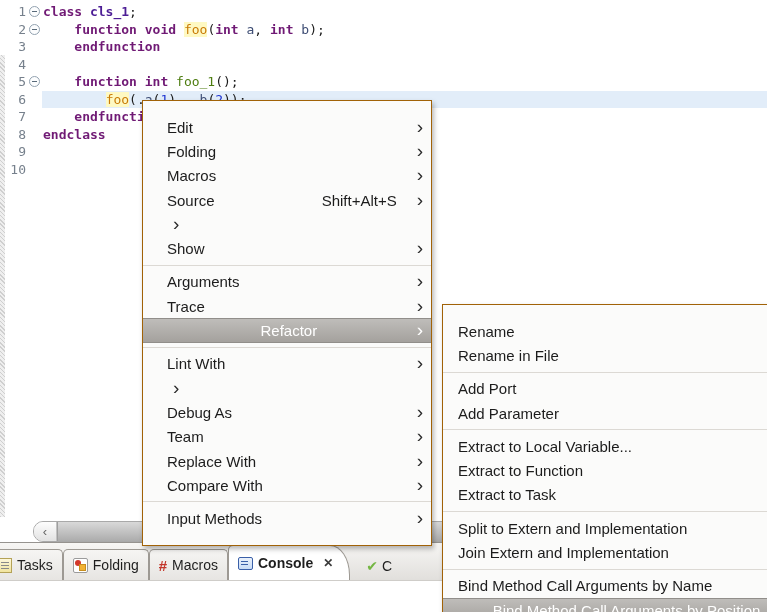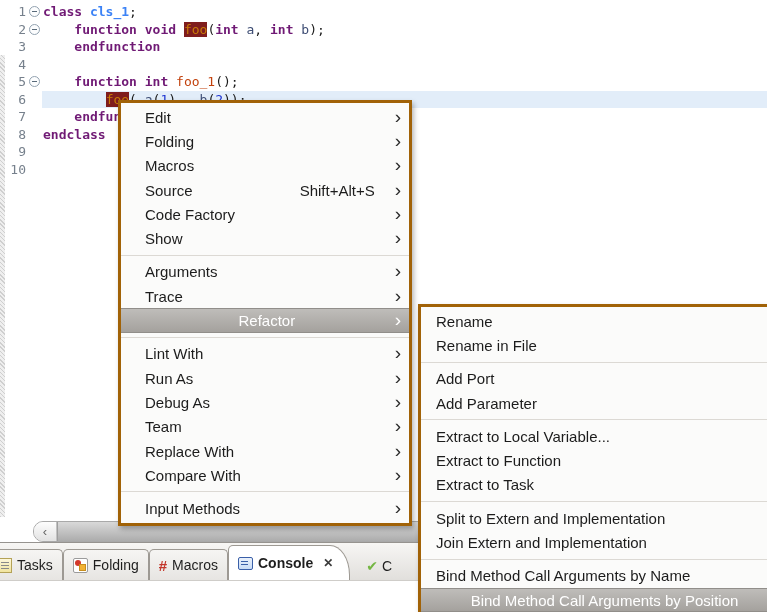--- a/index.html
+++ b/index.html
@@ -13,23 +13,23 @@
   #current-line{position:absolute;left:42px;top:90.5px;right:0;height:17.5px;background:#E2EDF9;}
   #gutter{position:absolute;left:0;top:3px;width:42px;}
   .gut-row{height:17.5px;display:flex;align-items:center;}
   .lnum{width:26px;text-align:right;font:13px/17.5px "DejaVu Sans Mono",monospace;color:#76808C;}
   .fold-cell{width:16px;display:flex;justify-content:center;align-items:center;}
   .fold-dot{width:9px;height:9px;border:1px solid #93A2B0;border-radius:50%;position:relative;background:#fcfdfe;}
   .fold-dot::after{content:"";position:absolute;left:2px;top:4px;width:5px;height:1px;background:#5A6B7A;}
   #code{position:absolute;left:42px;top:3px;right:0;}
   .code-line{height:17.5px;white-space:pre;font:13px/17.5px "DejaVu Sans Mono",monospace;padding-left:1px;}
   .kw{color:#701a75;font-weight:bold;}
-  .ty{color:#3b82f6;font-weight:bold;}
-  .fn{color:#c2410c;}
-  .fnh{color:#C97B07;background:#7f1d1d;}
+  .ty{color:#4c1d95;font-weight:bold;}
+  .fn{color:#4d7c0f;}
+  .fnh{color:#C97B07;background:#fef9c3;}
   .vr{color:#3F4E75;}
   .nm{color:#2036D2;}
   .pl{color:#1a1a1a;}
 
   
   #hscroll{position:absolute;left:33px;top:521px;width:734px;height:19px;border:1px solid #A9A9A9;
     border-radius:10px;background:#F2F2F2;overflow:hidden;display:flex;}
   #hscroll .sbtn{width:22px;height:100%;background:linear-gradient(#FDFDFD,#E2E2E2);
     border-right:1px solid #C2C2C2;display:flex;align-items:center;justify-content:center;
     color:#666;font-size:13px;}
@@ -57,22 +57,22 @@
     box-shadow:0 3px 0 #8A8A8A,0 6px 0 #8A8A8A;}
   .problems-icon{width:13px;height:13px;border:1px solid #9B9B9B;background:#fff;border-radius:2px;}
   .problems-icon::before{content:"";position:absolute;left:1px;top:1px;width:6px;height:6px;border-radius:50%;background:#D3382B;}
   .problems-icon::after{content:"";position:absolute;right:1px;bottom:1px;width:5px;height:5px;background:#F2B234;border:1px solid #C78E1E;}
   .hash-icon{color:#C3362B;font-weight:bold;font-size:15px;line-height:1;}
   .console-icon{width:13px;height:11px;border:1px solid #3A5FA8;border-radius:2px;background:linear-gradient(#EAF1FB,#C9DCF5);}
   .console-icon::after{content:"";position:absolute;left:2px;top:3px;width:7px;height:1px;background:#3A5FA8;box-shadow:0 3px 0 #3A5FA8;}
   .check-icon{color:#74B643;font-size:14px;line-height:1;}
 
   
-  .menu{position:absolute;background:#FBFBFA;border:3px solid #a16207;
-    box-shadow:2px 3px 5px rgba(0,0,0,.28);padding:2px 0;z-index:20;font-size:15px;color:#1c1c1c;}
+  .menu{position:absolute;background:#FBFBFA;border:1px solid #a16207;
+    box-shadow:2px 3px 5px rgba(0,0,0,.28);padding:14px 0;z-index:20;font-size:15px;color:#1c1c1c;margin-left:24px;}
   #context-menu{left:118px;top:100px;width:288px;}
   #refactor-submenu{left:418px;top:304px;width:360px;}
   .menu-item{height:24.3px;display:flex;align-items:center;padding:0 8px 0 24px;}
   #refactor-submenu .menu-item{padding-left:15px;}
   .mi-label{flex:1;}
   .mi-accel{margin-right:14px;}
   .mi-arrow{font-size:19px;line-height:1;margin-left:6px;color:#2b2b2b;transform:translateY(-1px);}
   .menu-item.sel{background:linear-gradient(#C0BEBB,#A3A09C);color:#fff;
     box-shadow:inset 0 1px 0 #918E8A,inset 0 -1px 0 #918E8A;text-align:center;}
   .menu-item.sel .mi-arrow{color:#fff;}
@@ -195,21 +195,20 @@
       <div class="menu-item">
         <span class="mi-label">Macros</span>
         <span class="mi-arrow">›</span>
       </div>
       <div class="menu-item">
         <span class="mi-label">Source</span>
         <span class="mi-accel">Shift+Alt+S</span>
         <span class="mi-arrow">›</span>
       </div>
       <div class="menu-item">
-        <span class="mi-label">Code Factory</span>
         <span class="mi-arrow">›</span>
       </div>
       <div class="menu-item">
         <span class="mi-label">Show</span>
         <span class="mi-arrow">›</span>
       </div>
       <div class="menu-sep"></div>
       <div class="menu-item">
         <span class="mi-label">Arguments</span>
         <span class="mi-arrow">›</span>
@@ -221,21 +220,20 @@
       <div class="menu-item sel">
         <span class="mi-label">Refactor</span>
         <span class="mi-arrow">›</span>
       </div>
       <div class="menu-sep"></div>
       <div class="menu-item">
         <span class="mi-label">Lint With</span>
         <span class="mi-arrow">›</span>
       </div>
       <div class="menu-item">
-        <span class="mi-label">Run As</span>
         <span class="mi-arrow">›</span>
       </div>
       <div class="menu-item">
         <span class="mi-label">Debug As</span>
         <span class="mi-arrow">›</span>
       </div>
       <div class="menu-item">
         <span class="mi-label">Team</span>
         <span class="mi-arrow">›</span>
       </div>

